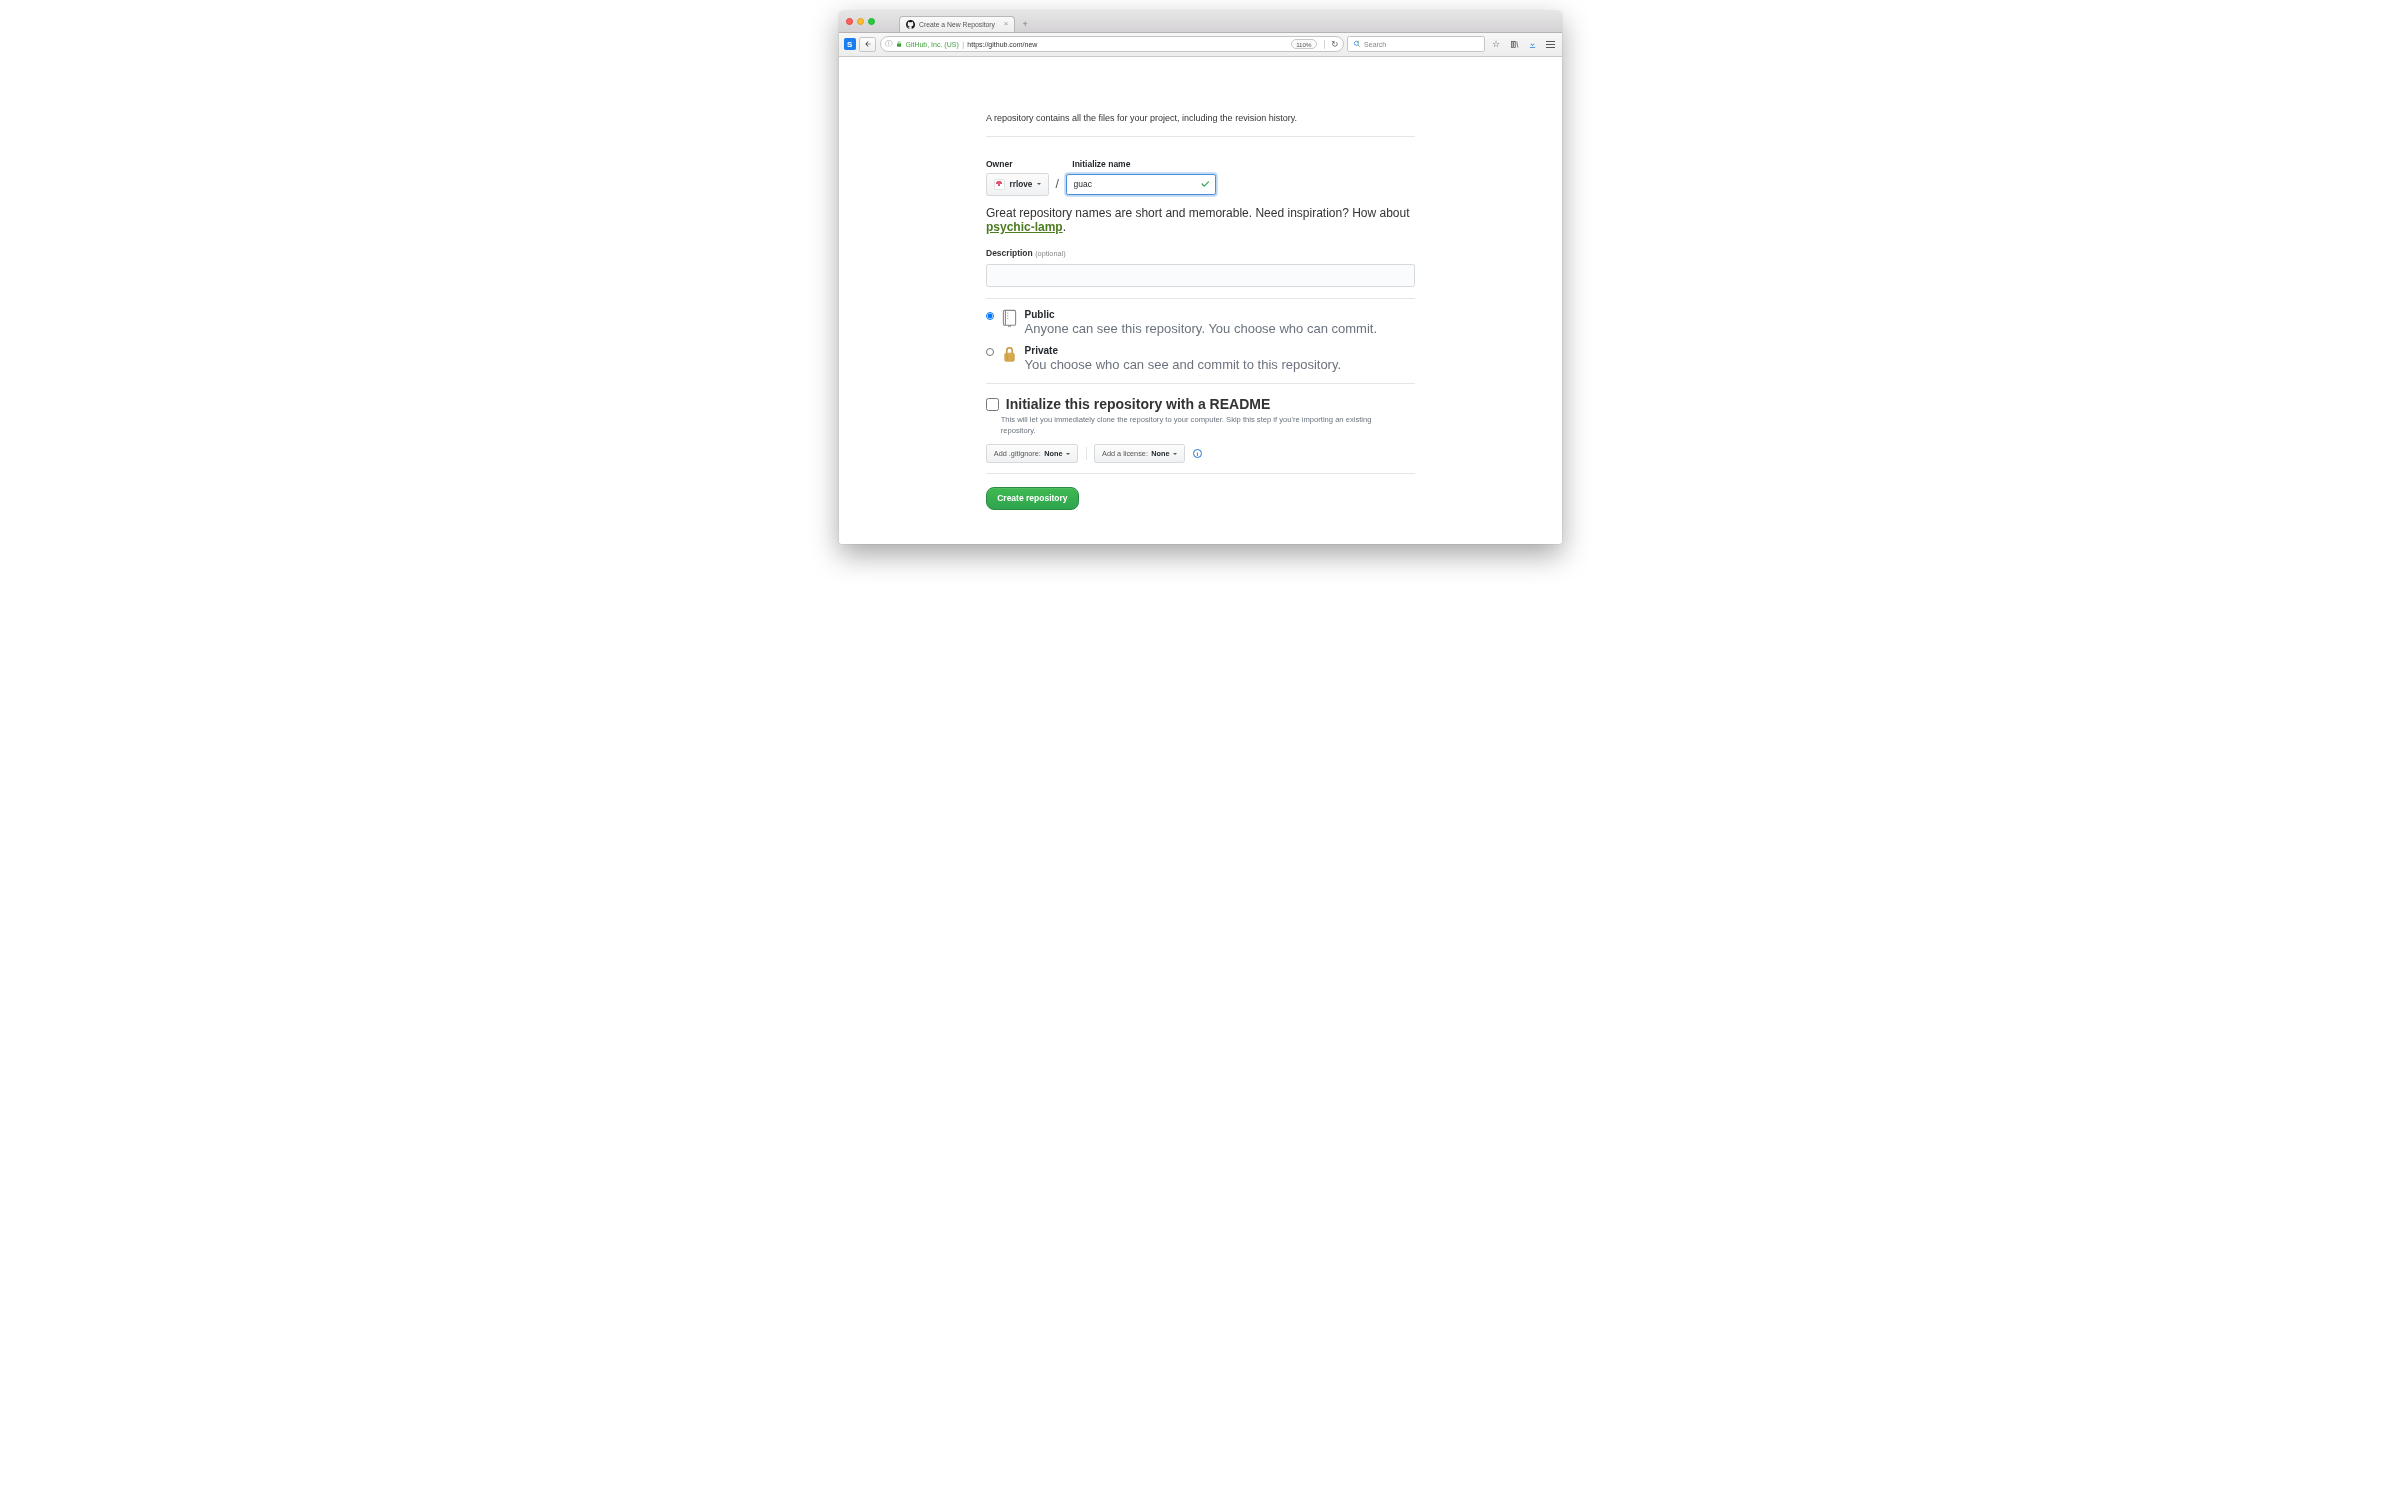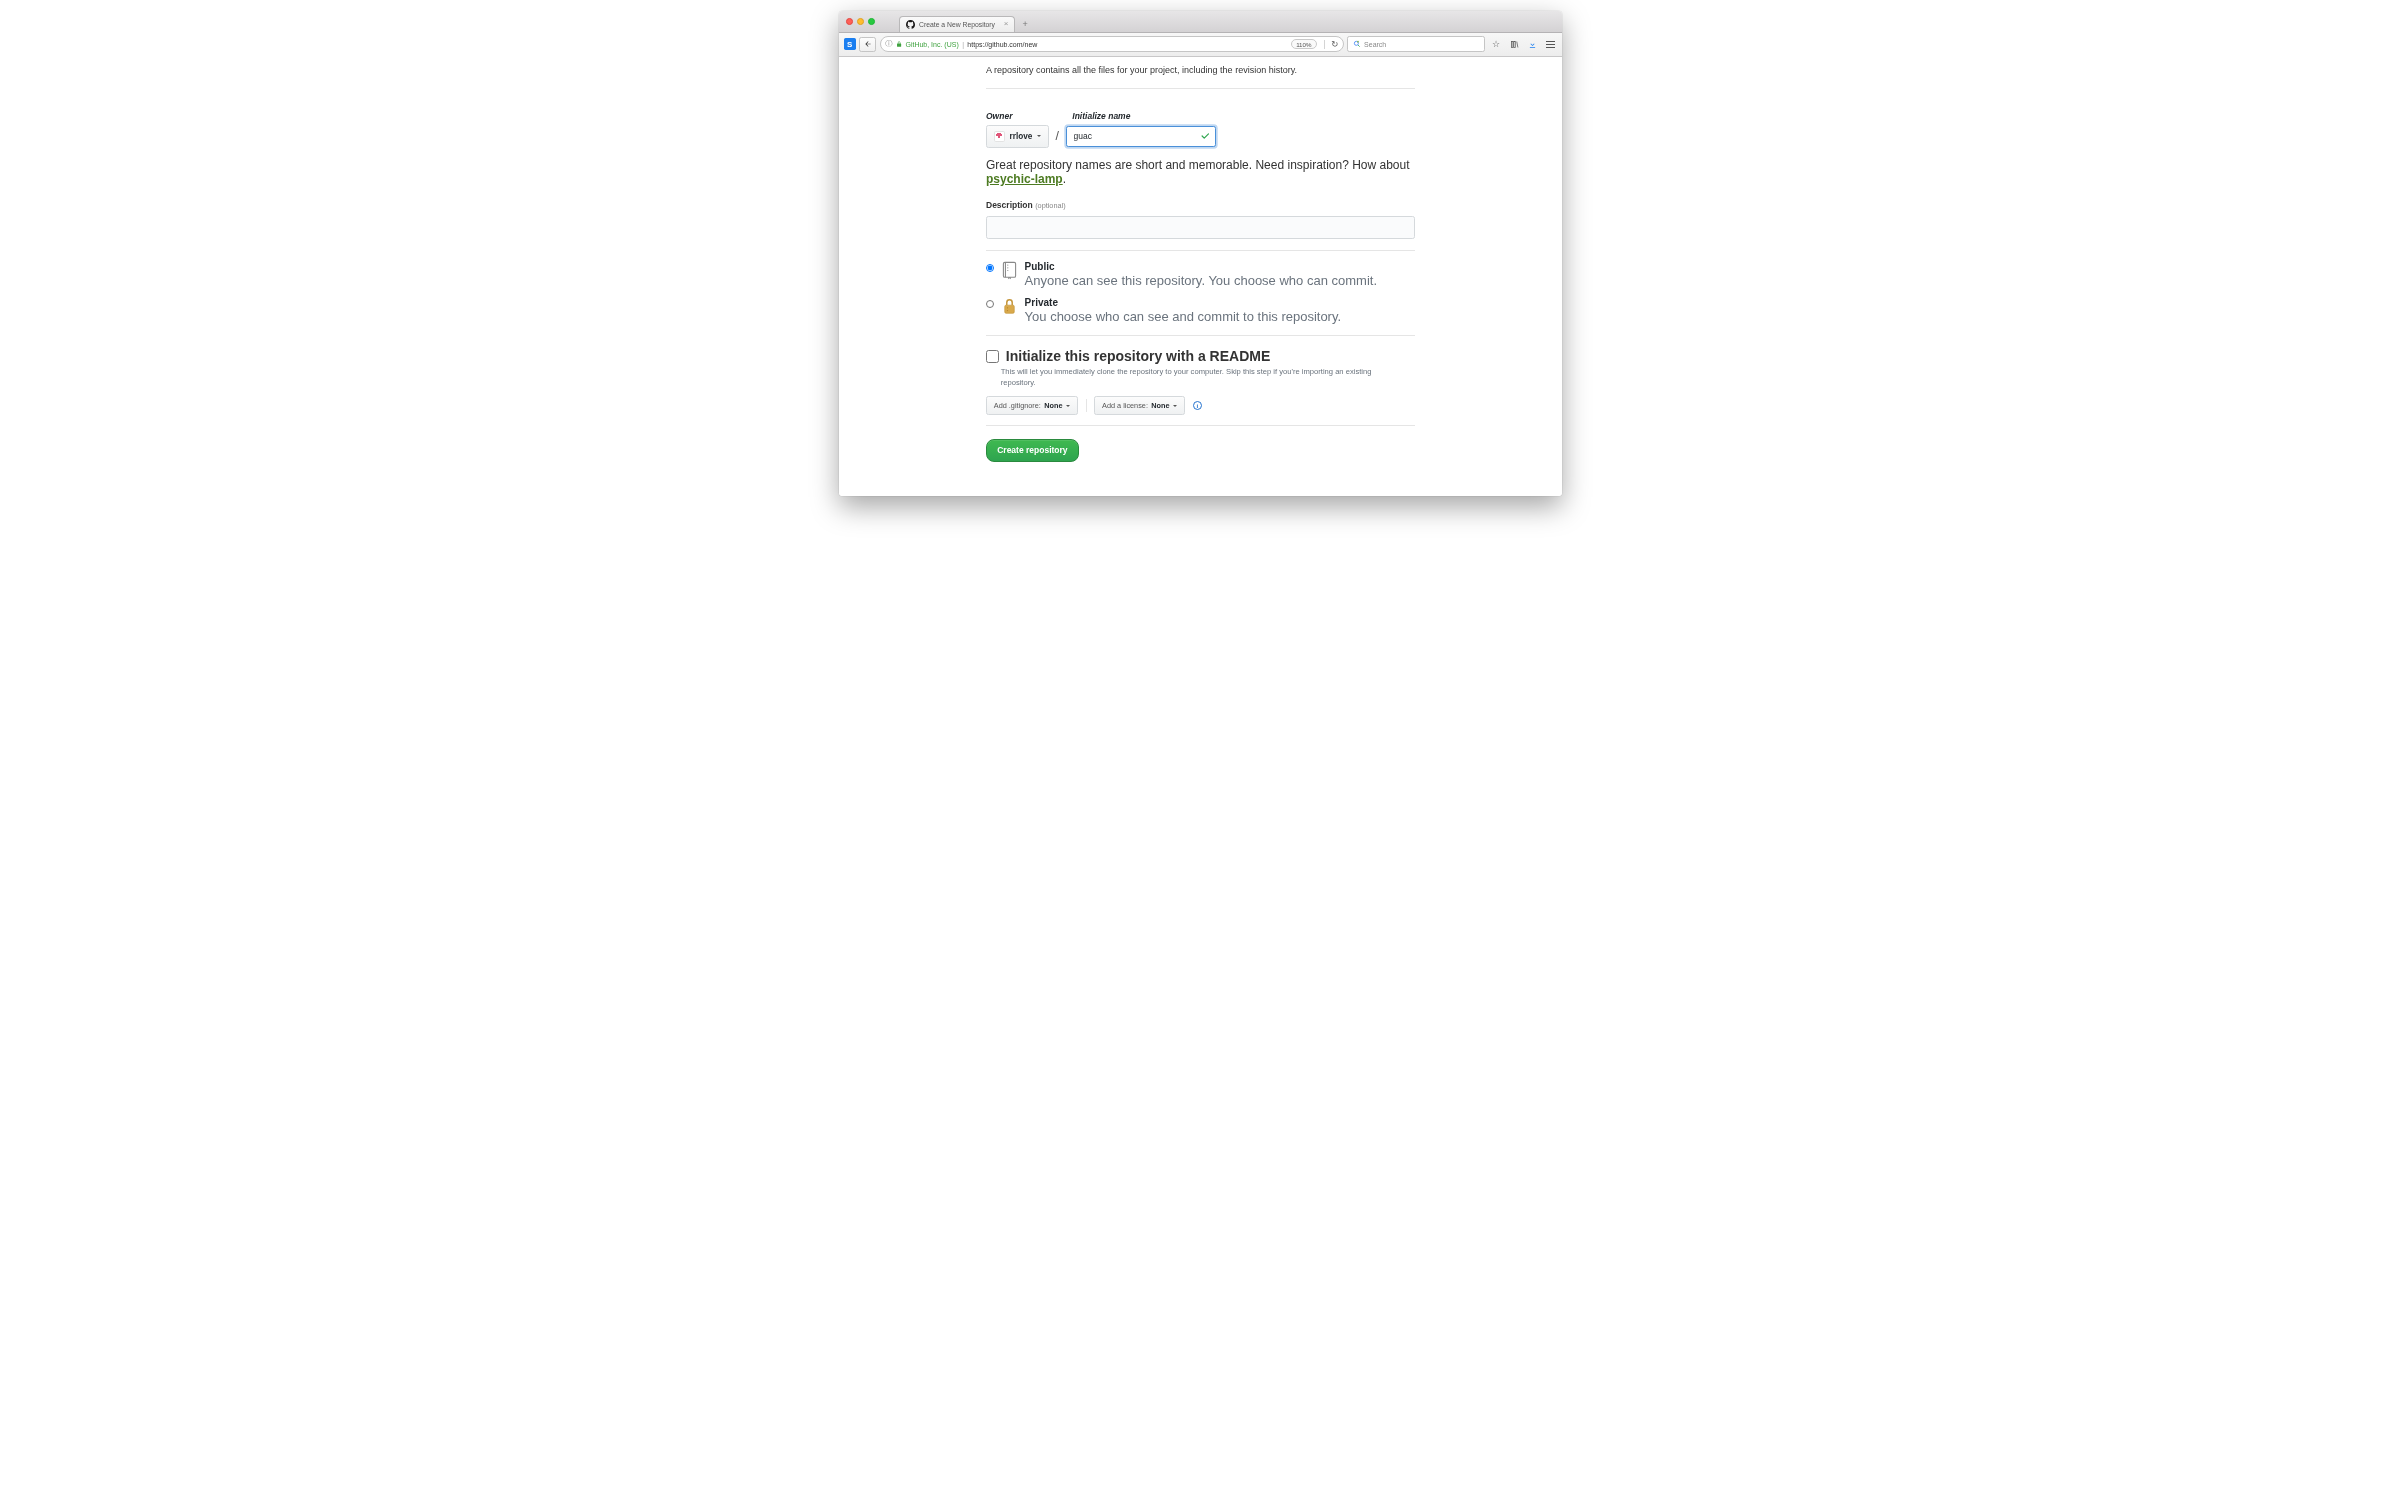--- a/index.html
+++ b/index.html
@@ -90,25 +90,25 @@
 .reload { color: #555; font-size: 8.5px; }
 .searchbar {
   width: 138px; height: 16px; border: 0.6px solid #c5c5c5; border-radius: 2.3px;
   background: #fff; display: flex; align-items: center; padding: 0 4.5px;
   font-size: 7px; color: #888; gap: 3.4px;
 }
 .toolicon { width: 14.7px; display:flex; align-items:center; justify-content:center; color:#5a5a5a; font-size:9px; }
 .dl-icon { color: #1a7ef0; font-size: 10.2px; }
 .hamburger div { width: 9px; height: 1.1px; background: #555; margin: 1.7px 0; }
 
-.page { background: #fff; padding: 5.6px 0 34px 0; }
+.page { background: #fff; padding: 5.6px 0 34px 0; margin-top: 48px; }
 .container { width: 429px; margin: 0 auto; color: #333; }
 .intro { font-size: 9px; color: #333; margin: 2.3px 0 13.6px 0; }
 .hr { border: none; border-top: 0.6px solid #e5e5e5; margin: 0; }
-.row-labels { display: flex; gap: 11.3px; margin-top: 21.5px; margin-bottom: 4.5px; font-style: italic; }
+.row-labels { display: flex; gap: 11.3px; margin-top: 21.5px; margin-bottom: 4.5px; }
 .lbl { font-weight: 600; font-size: 8.5px; color: #24292e; }
 .row-inputs { display: flex; align-items: center; gap: 6.8px; }
 .owner-btn {
   display: inline-flex; align-items: center; gap: 4.5px;
   border: 0.6px solid #d5d9dc; border-radius: 2.3px;
   background: linear-gradient(#fcfcfc,#eff1f2);
   padding: 4.5px 6.8px; font-size: 8.2px; font-weight: 600; color: #24292e;
 }
 .owner-btn .avatar { width: 11.3px; height: 11.3px; background: #fff; border: 0.6px solid #e3e3e3; border-radius: 1.7px; position: relative; }
 .owner-btn .avatar::before { content:""; position:absolute; inset:1.7px; background:

